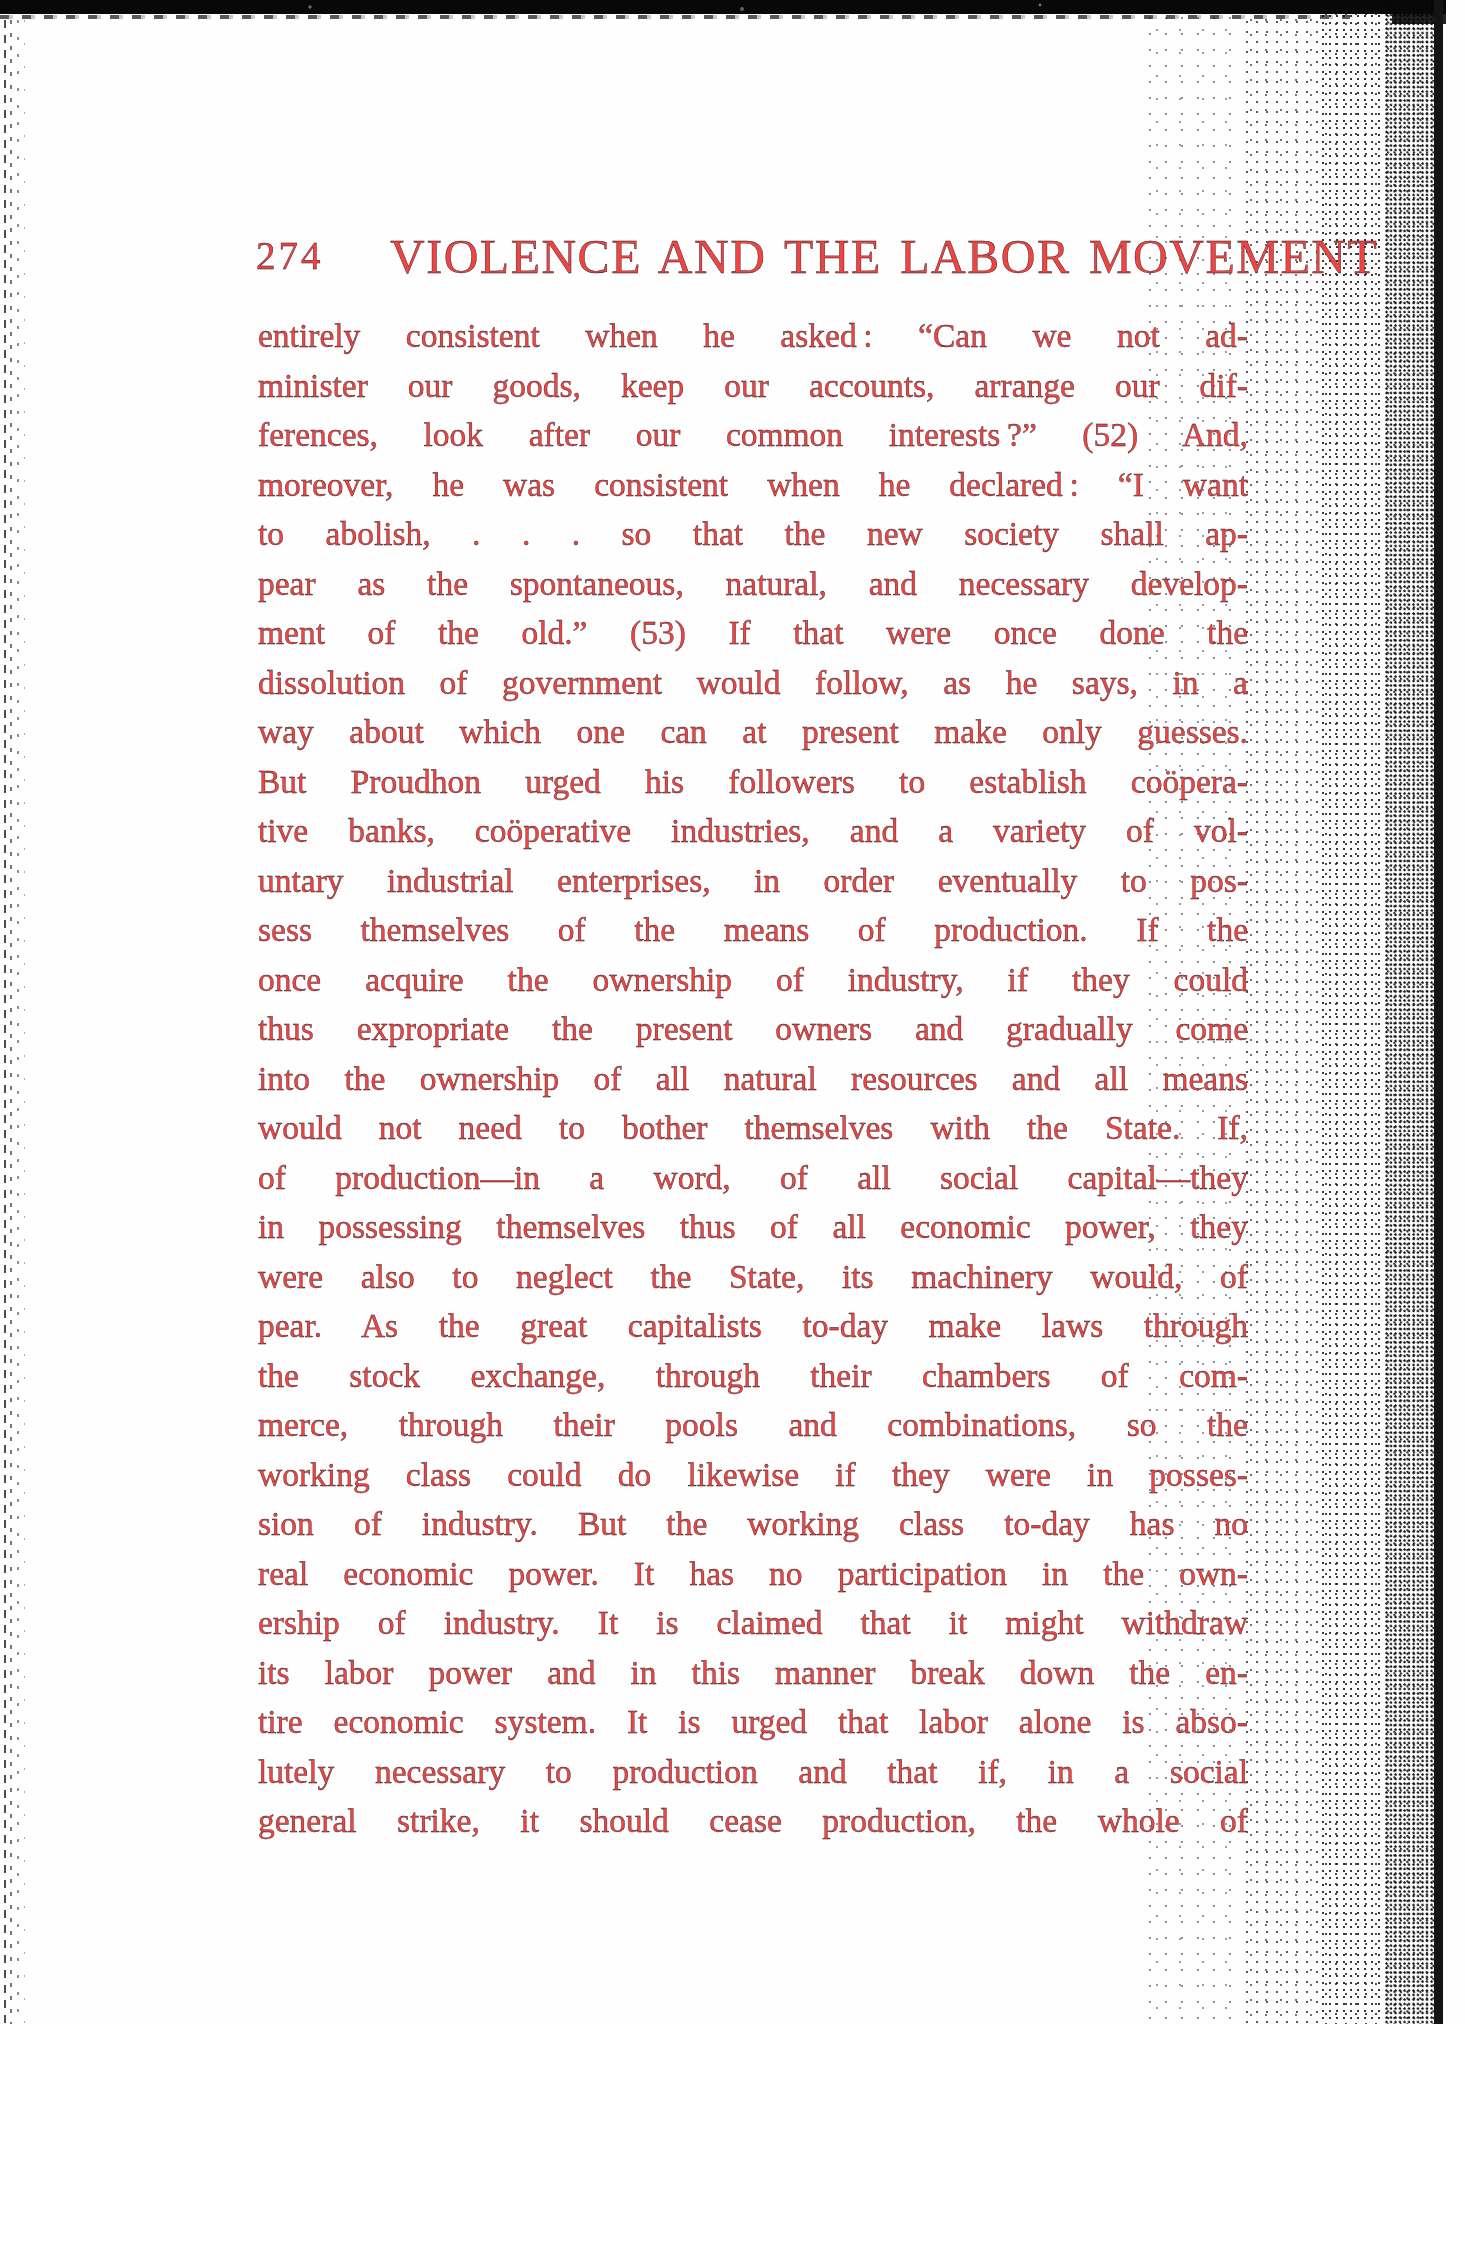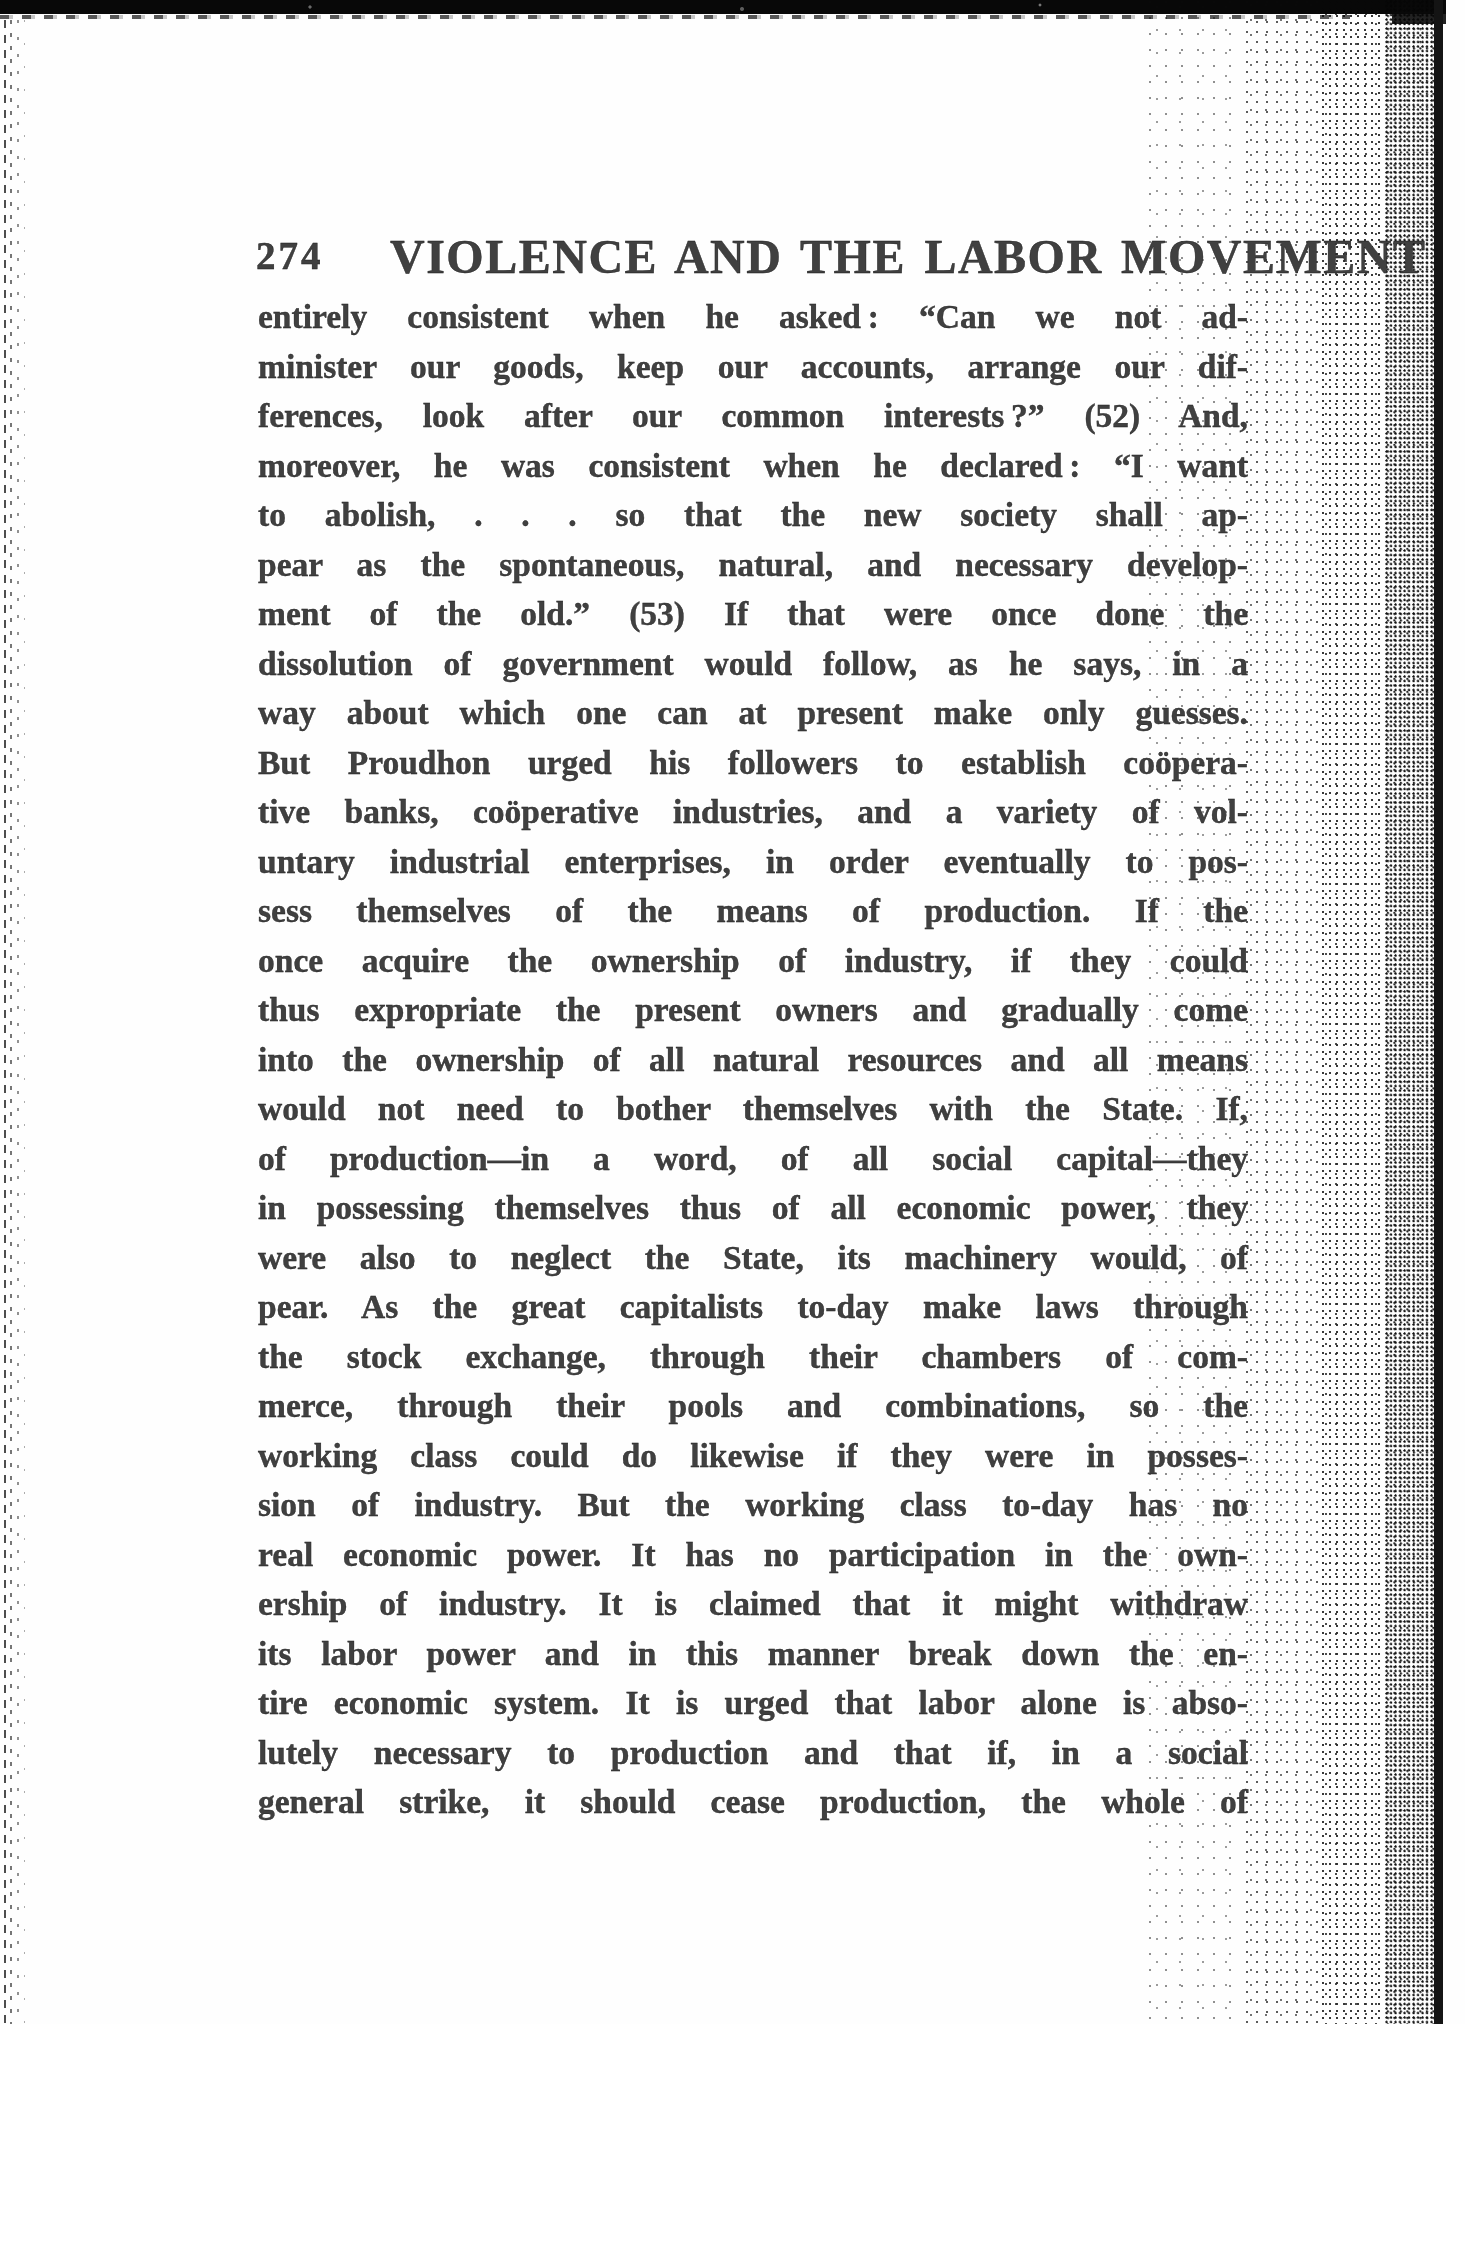--- a/index.html
+++ b/index.html
@@ -7,22 +7,21 @@
     padding: 0;
     background: #ffffff;
   }
   .page {
     position: relative;
     width: 1465px;
     height: 2024px;
     background: #fefefe;
     overflow: hidden;
     font-family: "Liberation Serif", serif;
-    color: #404040;
-    font-weight: bold;
+    color: #ef4444;
   }
 
   
   .top-bar {
     position: absolute;
     left: 0; top: 0;
     width: 1446px; height: 14px;
     background:
       radial-gradient(circle at 310px 7px, #6a6a6a 1.2px, transparent 2px),
       radial-gradient(circle at 742px 9px, #5d5d5d 1.5px, transparent 2.4px),
@@ -109,21 +108,21 @@
     font-size: 48px;
     letter-spacing: 1.5px;
     word-spacing: 5px;
     -webkit-text-stroke: 0.4px #181818;
     white-space: nowrap;
   }
 
   
   .body-text {
     position: absolute;
-    left: 258px; top: 292px;
+    left: 258px; top: 311px;
     width: 990px;
   }
   .text-line {
     font-size: 33.5px;
     line-height: 49.5px;
     text-align: justify;
     text-align-last: justify;
     -webkit-text-stroke: 0.35px #181818;
   }
 </style>

